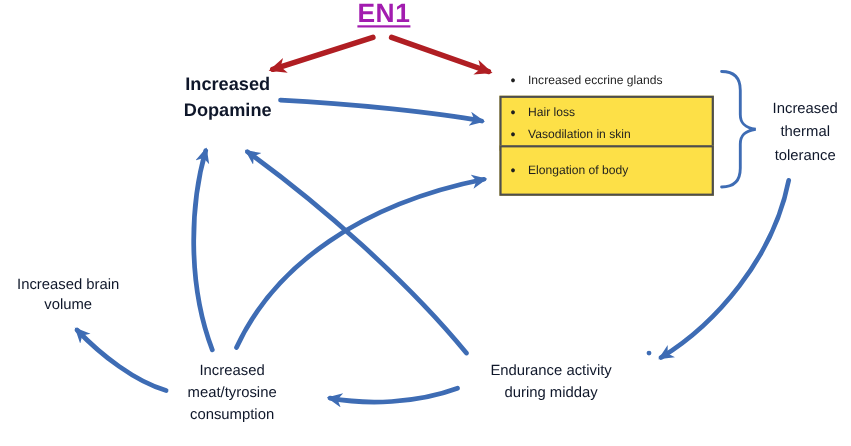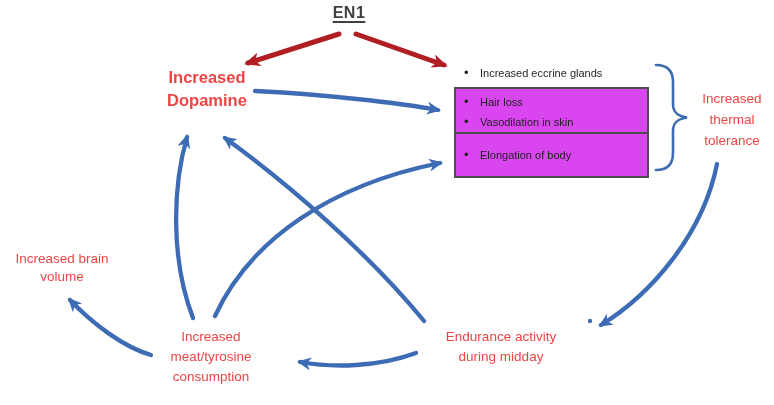--- a/index.html
+++ b/index.html
@@ -17,26 +17,26 @@
     left: 0; top: 0;
     width: 774px; height: 405px;
     pointer-events: none;
   }
   .node {
     position: absolute;
     text-align: center;
     white-space: pre-line;
     font-size: 13.5px;
     line-height: 19px;
-    color: #ef4444;
+    color: #0f172a;
   }
   .en1 {
     left: 318px; top: 3px; width: 62px;
-    font-size: 16px; font-weight: bold;
-    color: #404040;
+    font-size: 24px; font-weight: bold;
+    color: #a21caf;
     text-decoration: underline;
     text-decoration-thickness: 2px;
     text-underline-offset: 3px;
     letter-spacing: 0.5px;
   }
   .dopamine {
     left: 145px; top: 66px; width: 124px;
     font-size: 16.5px; font-weight: bold;
     line-height: 23px;
   }
@@ -60,21 +60,21 @@
   }
   .eccrine {
     position: absolute;
     left: 456px; top: 63px; width: 210px;
   }
   .box {
     position: absolute;
     left: 454px;
     width: 195px;
     border: 2px solid #4d4d4d;
-    background: #d946ef;
+    background: #fde047;
     box-sizing: border-box;
     display: flex;
     flex-direction: column;
     justify-content: center;
   }
   .box1 { top: 87px;  height: 50px; }
   .box2 { top: 132px; height: 46px; }
 </style>
 </head>
 <body>

